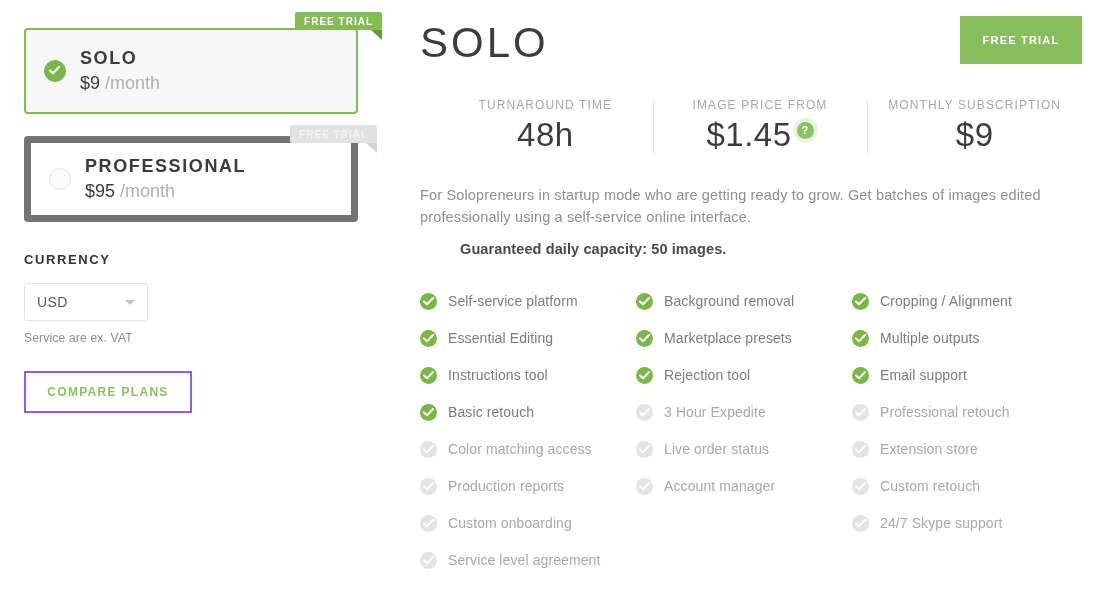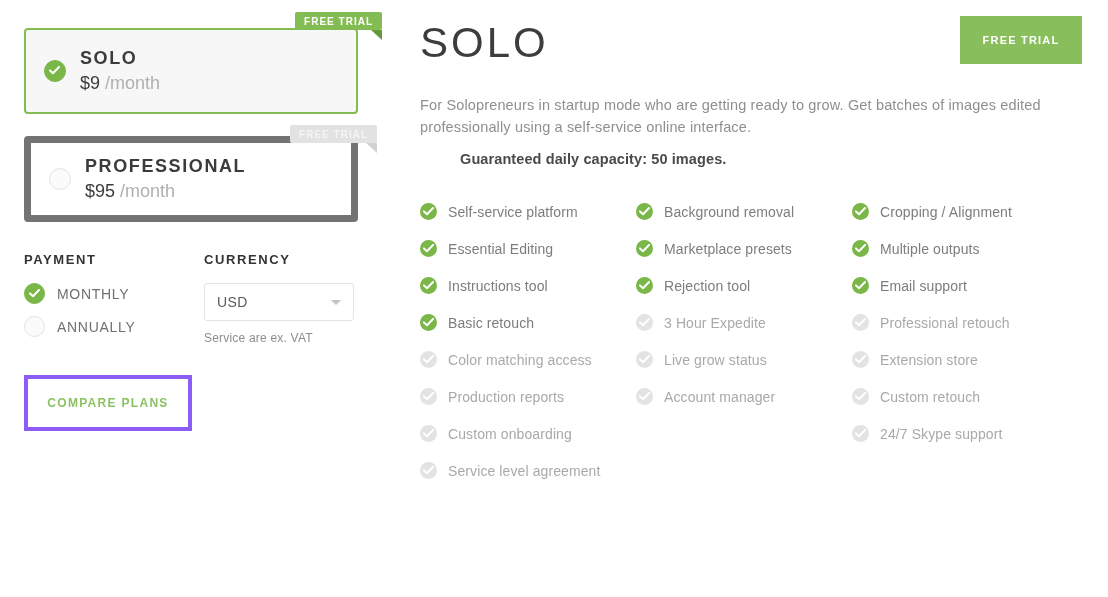--- a/index.html
+++ b/index.html
@@ -101,43 +101,43 @@
   }
   .radio-row { display: flex; align-items: center; margin-bottom: 12px; }
   .radio-row .radio { margin-left: 0; margin-right: 12px; width: 21px; height: 21px; }
   .radio-row .rlabel {
     font-size: 14px;
     letter-spacing: 0.7px;
     color: #707070;
   }
 
   .select {
-    width: 150px; height: 38px;
+    width: 124px; height: 38px;
     border: 1px solid #e3e3e3;
     border-radius: 3px;
     background: #fff;
     display: flex; align-items: center;
     padding: 0 12px;
     position: relative;
   }
   .select .val { font-size: 14px; color: #5a5a5a; letter-spacing: .4px; }
   .caret {
     position: absolute; right: 12px; top: 50%;
     margin-top: -2px;
     width: 0; height: 0;
     border-left: 5px solid transparent;
     border-right: 5px solid transparent;
     border-top: 5px solid #c2c2c2;
   }
   .vat { font-size: 12px; color: #8d8d8d; margin-top: 10px; letter-spacing: .2px; }
 
   .compare-btn {
     margin-top: 26px;
-    width: 168px; height: 56px;
-    border: 4px solid #8b5cf6;
+    width: 168px; height: 42px;
+    border: 2px solid #8b5cf6;
     background: #fff;
     color: #8cc263;
     font-size: 12px;
     font-weight: bold;
     letter-spacing: 1.3px;
     display: flex; align-items: center; justify-content: center;
     cursor: pointer;
   }
 
   
@@ -273,57 +273,54 @@
             <div class="plan-text">
               <div class="plan-name">PROFESSIONAL</div>
               <div class="plan-price"><span>$95</span> <span class="per">/month</span></div>
             </div>
             <div class="ribbon muted">FREE TRIAL</div>
           </div>
         </div>
       </div>
 
     <div class="opts">
-      <div class="opt-block payment">
-        <div class="sec-label">PAYMENT</div>
-        <div id="payment-radios">
-            <div class="radio-row">
-              <div class="radio on">
-                <svg width="11" height="9" viewBox="0 0 11 9">
-                  <path d="M1 4.4 L4 7.2 L10 1" stroke="#ffffff" stroke-width="2" fill="none" stroke-linecap="round" stroke-linejoin="round"></path>
-                </svg>
-              </div>
-              <span class="rlabel">MONTHLY</span>
-            </div>
-            <div class="radio-row">
-              <div class="radio"></div>
-              <span class="rlabel">ANNUALLY</span>
-            </div>
-          </div>
-      </div>
 
       <div class="opt-block">
         <div class="sec-label">CURRENCY</div>
         <div class="select">
           <span class="val">USD</span>
           <span class="caret"></span>
         </div>
         <div class="vat">Service are ex. VAT</div>
       </div>
     </div>
 
     <div class="compare-btn">COMPARE PLANS</div>
   </div>
 
   <div class="right-col">
     <div class="head-row">
       <div class="title">SOLO</div>
       <button class="trial-btn">FREE TRIAL</button>
     </div>
 
+    <div class="stats" id="stats-row">
+        <div class="stat">
+          <div class="stat-label">TURNAROUND TIME</div>
+          <div class="stat-value"><span>48h</span></div>
+        </div>
+        <div class="stat">
+          <div class="stat-label">IMAGE PRICE FROM</div>
+          <div class="stat-value"><span>$1.45</span><span class="help">?</span></div>
+        </div>
+        <div class="stat">
+          <div class="stat-label">MONTHLY SUBSCRIPTION</div>
+          <div class="stat-value"><span>$9</span></div>
+        </div>
+      </div>
 
     <div class="desc">For Solopreneurs in startup mode who are getting ready to grow. Get batches of images edited professionally using a self-service online interface.</div>
     <div class="capacity">Guaranteed daily capacity: 50 images.</div>
 
     <div class="features" id="features">
         <div class="fcol">
           <div class="frow">
             <span class="fcheck">
               <svg width="11" height="9" viewBox="0 0 11 9">
                 <path d="M1 4.4 L4 7.2 L10 1" stroke="#ffffff" stroke-width="2" fill="none" stroke-linecap="round" stroke-linejoin="round"></path>
@@ -420,21 +417,21 @@
               </svg>
             </span>
             <span class="flabel">3 Hour Expedite</span>
           </div>
           <div class="frow off">
             <span class="fcheck off">
               <svg width="11" height="9" viewBox="0 0 11 9">
                 <path d="M1 4.4 L4 7.2 L10 1" stroke="#ffffff" stroke-width="2" fill="none" stroke-linecap="round" stroke-linejoin="round"></path>
               </svg>
             </span>
-            <span class="flabel">Live grow status</span>
+            <span class="flabel">Live order status</span>
           </div>
           <div class="frow off">
             <span class="fcheck off">
               <svg width="11" height="9" viewBox="0 0 11 9">
                 <path d="M1 4.4 L4 7.2 L10 1" stroke="#ffffff" stroke-width="2" fill="none" stroke-linecap="round" stroke-linejoin="round"></path>
               </svg>
             </span>
             <span class="flabel">Account manager</span>
           </div>
         </div>

